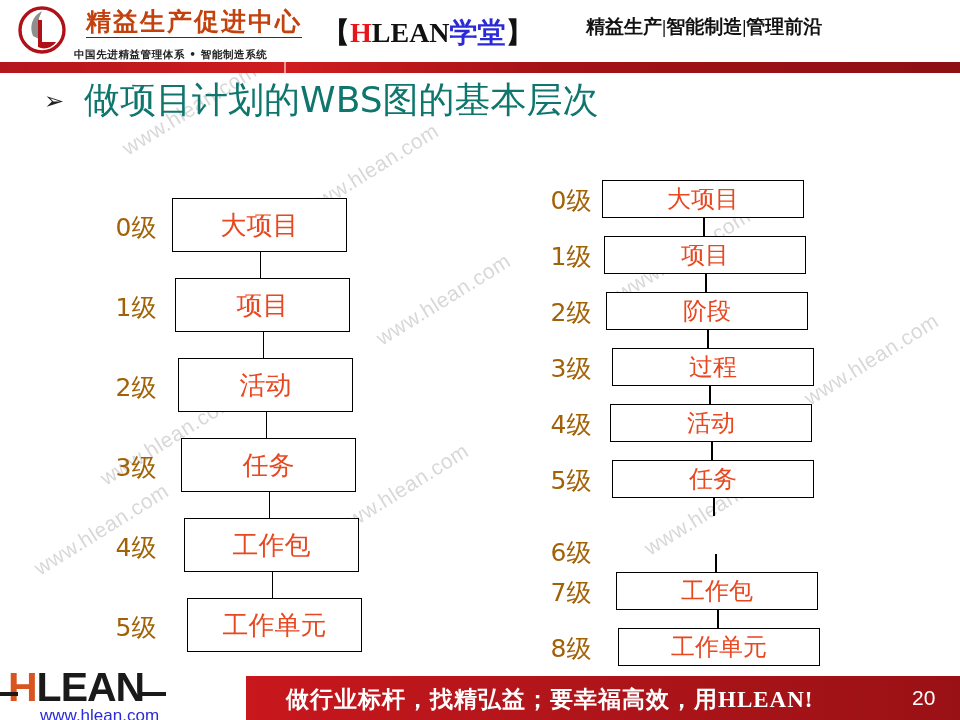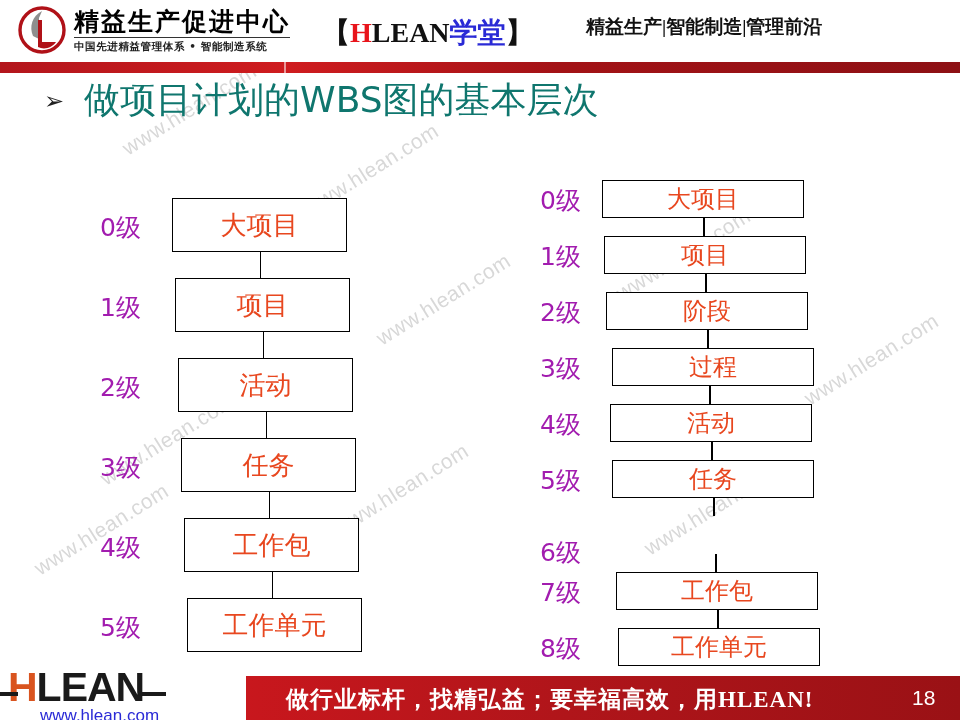--- a/index.html
+++ b/index.html
@@ -38,31 +38,32 @@
   }
   #logo-mark {
     position: absolute; left: 16px; top: 6px;
     width: 52px; height: 50px;
   }
   #logo-text { position: absolute; left: 74px; top: 8px; }
   #logo-title {
     font-family: "Liberation Serif", serif;
     font-weight: bold;
     font-size: 25px;
-    color: #000000;
+    color: #c2410c;
     letter-spacing: 2px;
     line-height: 28px;
     border-bottom: 1.5px solid #333;
     padding-bottom: 1px;
+    margin-left: 12px;
   }
   #logo-sub {
     font-size: 10.5px;
     color: #222;
     letter-spacing: .6px;
-    margin-top: 2px;
+    margin-top: 10px;
     font-weight: bold;
     font-family: "DejaVu Sans", sans-serif;
   }
   #brand {
     position: absolute; left: 322px; top: 14px;
     font-size: 28px;
     font-weight: bold;
     font-family: "Liberation Serif", serif;
     letter-spacing: 0px;
     white-space: nowrap;
@@ -122,24 +123,24 @@
 
   
   .col { position: absolute; z-index: 3; }
   .node-row {
     position: absolute;
     display: flex;
     align-items: center;
   }
   .lvl {
     font-size: 25px;
-    color: #a21caf;
+    color: #a16207;
     font-family: "DejaVu Sans", "Liberation Sans", sans-serif;
     white-space: nowrap;
-    text-align: left;
+    text-align: center;
   }
   .nbox {
     border: 1.6px solid #000;
     background: #ffffff;
     display: flex;
     align-items: center;
     justify-content: center;
     color: #e8471f;
     font-family: "DejaVu Sans", "Liberation Sans", sans-serif;
     white-space: nowrap;
@@ -356,21 +357,21 @@
       <div class="node-row" style="top: 448px; left: 0px;">
         <div class="lvl" style="margin-top: 2px;">8级</div>
         <div class="nbox" style="margin-left: 16px;">
           <span>工作单元</span>
         </div>
       </div>
     </div>
 
   <div id="footer-bar"></div>
   <div id="footer-text">做行业标杆，找精弘益；要幸福高效，用HLEAN!</div>
-  <div id="page-num">18</div>
+  <div id="page-num">20</div>
 
   <div id="footer-logo">
     <div id="fl-word"><span class="h">H</span><span class="rest">LEAN</span></div>
     <div id="fl-url">www.hlean.com</div>
   <div class="fl-dash" style="left: -12px; width: 22px;"></div>
       <div class="fl-dash" style="left: 130px; width: 28px;"></div>
     </div>
 
 </div>
 

